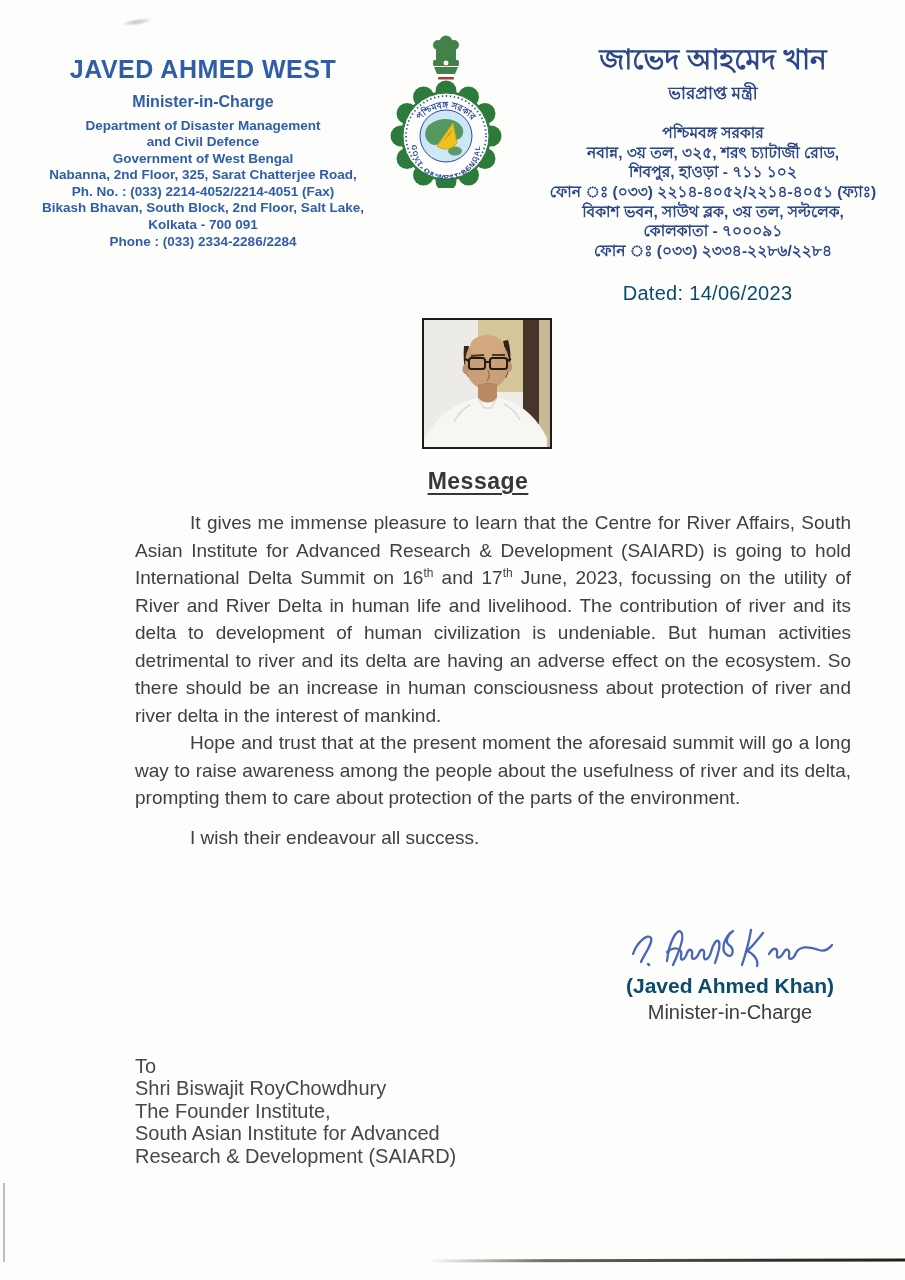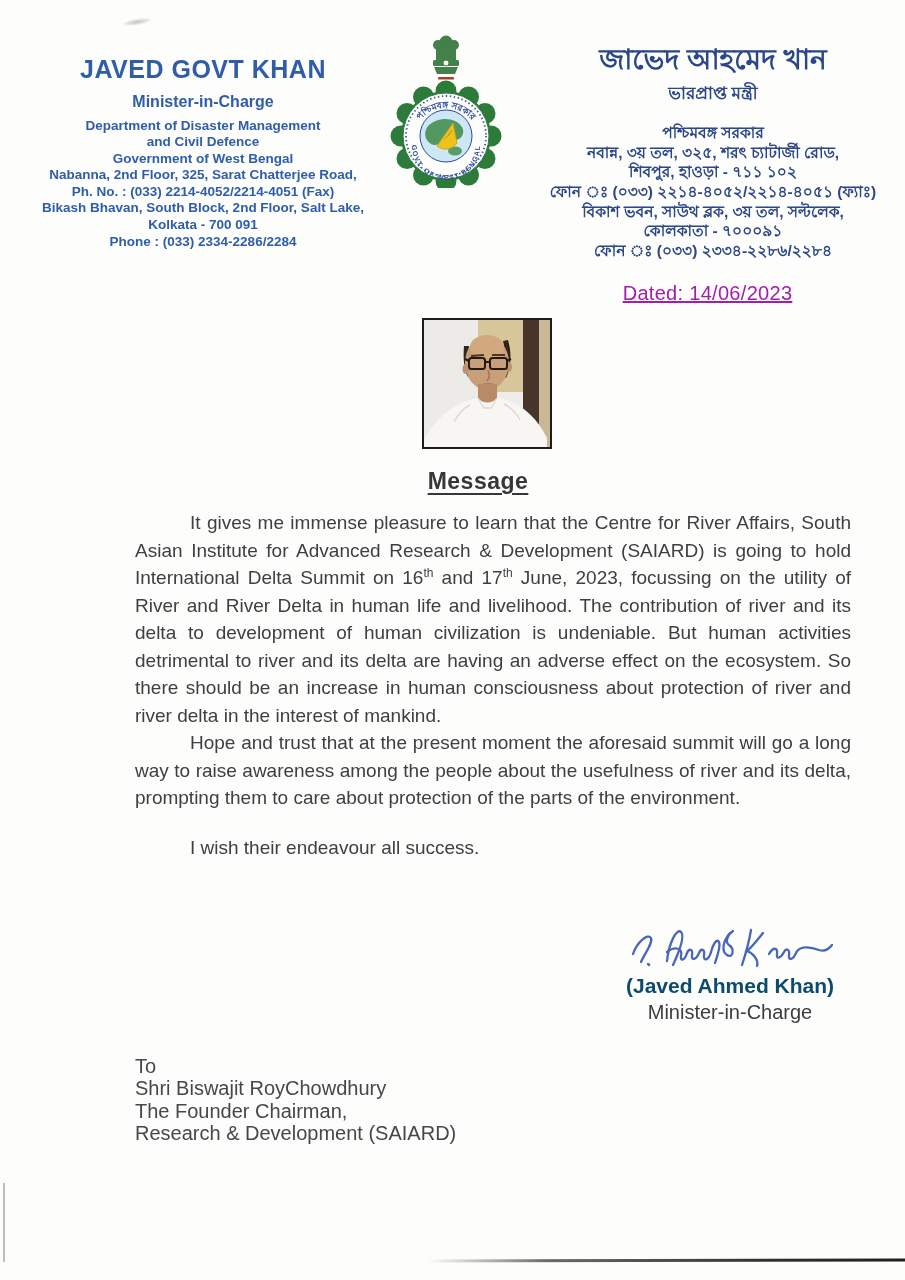--- a/index.html
+++ b/index.html
@@ -19,40 +19,40 @@
     position:absolute;left:541px;top:44px;width:344px;text-align:center;
     color:#2c4787;font-weight:bold;
   }
   .hdr-right .name{font-size:28px;line-height:1.15;}
   .hdr-right .title{font-size:17px;margin-top:4px;margin-bottom:15px;}
   .hdr-right .line{font-size:15.5px;line-height:19.6px;}
   .emblem{position:absolute;left:388px;top:28px;width:116px;height:160px;}
   
   .date-line{
     position:absolute;left:600px;top:282px;width:215px;text-align:center;
-    font-size:20px;color:#a21caf;letter-spacing:.3px;text-decoration:underline;
+    font-size:20px;color:#0c4a6e;letter-spacing:.3px;
   }
   
   .photo{
     position:absolute;left:422px;top:318px;width:126px;height:127px;
     border:2px solid #1c1c1c;background:#ecebe7;
   }
   
   .msg-heading{
     position:absolute;left:378px;top:468px;width:200px;text-align:center;
     font-size:23px;font-weight:bold;color:#36363b;letter-spacing:.5px;
   }
   .msg-heading span{text-decoration:underline;text-underline-offset:4px;}
   
   .body-text{
     position:absolute;left:135px;top:509px;width:716px;
     font-size:19px;line-height:27.5px;color:#3e3e43;text-align:justify;
   }
   .body-text p{margin:0;text-indent:55px;}
-  .body-text p.p3{margin-top:22px;text-align:left;}
+  .body-text p.p3{margin-top:12px;text-align:left;}
   .body-text sup{font-size:12px;line-height:0;}
   
   .sign-block{position:absolute;left:608px;top:920px;width:244px;text-align:center;}
   .sign-block svg{display:block;margin:0 auto;}
   .sign-name{font-size:21px;font-weight:bold;color:#0c4a6e;margin-top:2px;}
   .sign-title{font-size:20px;color:#3c3c42;margin-top:3px;}
   
   .recipient{
     position:absolute;left:135px;top:1055px;font-size:20px;line-height:22.4px;color:#46464c;
   }
@@ -75,21 +75,21 @@
 </head>
 <body>
 
 <div class="page">
 
   <div class="smudge"></div>
   <div class="bottom-line"></div>
   <div class="left-edge-line"></div>
 
   <div class="hdr-left">
-    <div class="name">JAVED GOVT KHAN</div>
+    <div class="name">JAVED AHMED WEST</div>
     <div class="title">Minister-in-Charge</div>
     <div class="line">Department of Disaster Management</div>
     <div class="line">and Civil Defence</div>
     <div class="line">Government of West Bengal</div>
     <div class="line">Nabanna, 2nd Floor, 325, Sarat Chatterjee Road,</div>
     <div class="line">Ph. No. : (033) 2214-4052/2214-4051 (Fax)</div>
     <div class="line">Bikash Bhavan, South Block, 2nd Floor, Salt Lake,</div>
     <div class="line">Kolkata - 700 091</div>
     <div class="line">Phone : (033) 2334-2286/2284</div>
   </div>
@@ -213,17 +213,18 @@
         <path d="M146,34 C150,27 155,27 154,34 C153,40 158,38 161,32 C163,28 167,29 166,35 C165,41 170,40 173,33 C176,26 186,26 196,30 C202,32 206,29 209,25"></path>
       </g>
     </svg>
     <div class="sign-name">(Javed Ahmed Khan)</div>
     <div class="sign-title">Minister-in-Charge</div>
   </div>
 
   <div class="recipient">
     <div>To</div>
     <div>Shri Biswajit RoyChowdhury</div>
-    <div>The Founder Chairman,</div>
+    <div>The Founder Institute,</div>
+    <div>South Asian Institute for Advanced</div>
     <div>Research &amp; Development (SAIARD)</div>
   </div>
 
 </div>
 
 </body></html>

